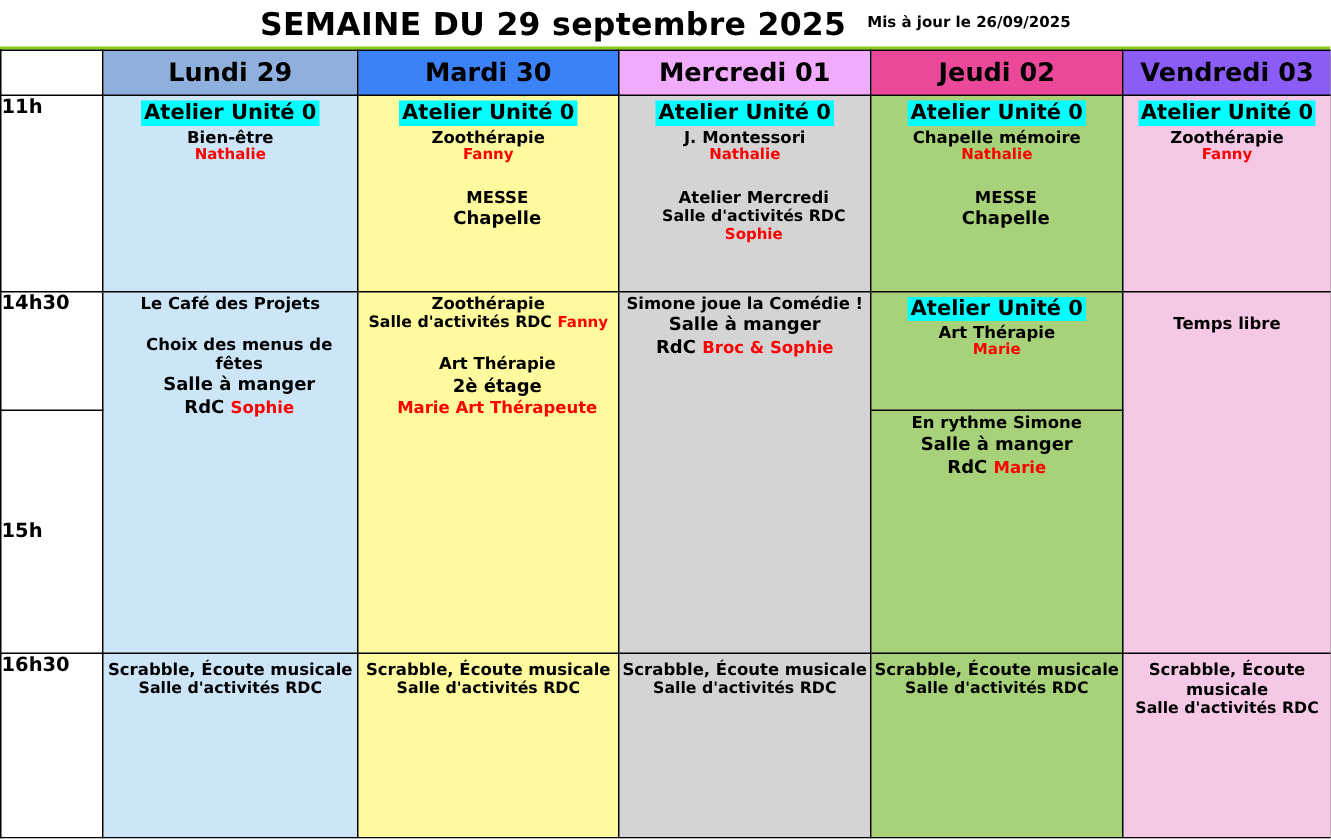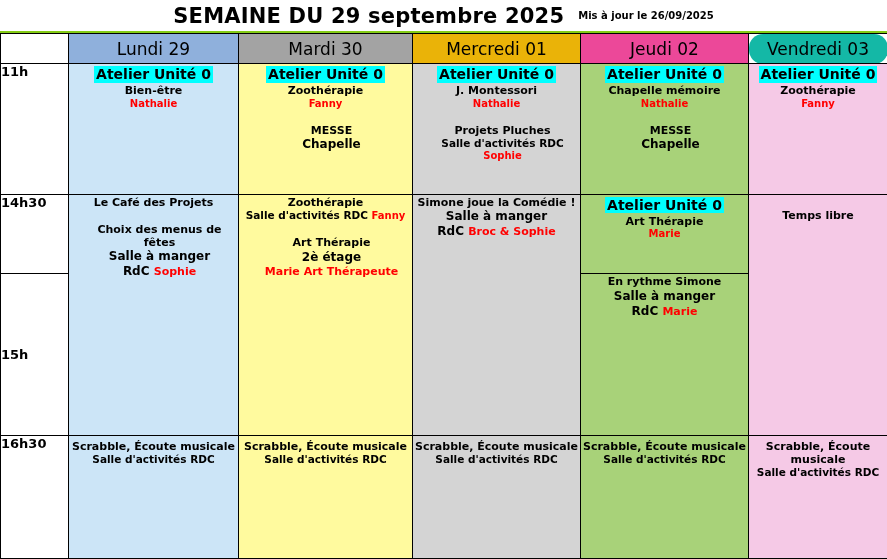--- a/index.html
+++ b/index.html
@@ -73,21 +73,21 @@
   col.c-day5  { width: 168px; }
   col.c-day6  { width: 139px; }
 
   
   tr.head th {
     height: 29px;
     text-align: center;
     vertical-align: middle;
     font-family: "DejaVu Sans", sans-serif;
     font-size: 17px;
-    font-weight: normal;
+    font-weight: bold;
     color: #000;
   }
   th.blank { background: #ffffff; border-left: 1px solid #000; }
 
   
   td.time {
     background: #ffffff;
     text-align: left;
     vertical-align: top;
     font-family: "DejaVu Sans", sans-serif;
@@ -146,24 +146,24 @@
   .blackinline { color: #000; }
 
   
   .bg-mon  { background: #CCE5F7; }
   .bg-tue  { background: #FFFA9E; }
   .bg-wed  { background: #D4D4D4; }
   .bg-thu  { background: #A8D279; }
   .bg-fri  { background: #F5C9E6; }
 
   .hd-mon { background: #8FB0DC; }
-  .hd-tue { background: #a3a3a3; }
-  .hd-wed { background: #eab308; }
+  .hd-tue { background: #3b82f6; }
+  .hd-wed { background: #f0abfc; }
   .hd-thu { background: #ec4899; }
-  .hd-fri { background: #14b8a6; border-radius: 14px; }
+  .hd-fri { background: #8b5cf6; }
 </style>
 </head>
 <body>
 
 <div id="page">
 
   <div class="title-bar">
     <span class="title-main">SEMAINE DU 29 septembre 2025</span>
     <span class="title-update">Mis à jour le 26/09/2025</span>
   </div>
@@ -211,21 +211,21 @@
         </div>
       </td>
 
       <td class="cell bg-wed">
         <div class="blk">
           <span class="tag">Atelier Unité 0</span>
           <div class="act">J. Montessori</div>
           <div class="who">Nathalie</div>
         </div>
         <div class="blk gap">
-          <div class="act">Projets Pluches</div>
+          <div class="act">Atelier Mercredi</div>
           <div class="loc">Salle d'activités RDC</div>
           <div class="who">Sophie</div>
         </div>
       </td>
 
       <td class="cell bg-thu">
         <div class="blk">
           <span class="tag">Atelier Unité 0</span>
           <div class="act">Chapelle mémoire</div>
           <div class="who">Nathalie</div>

